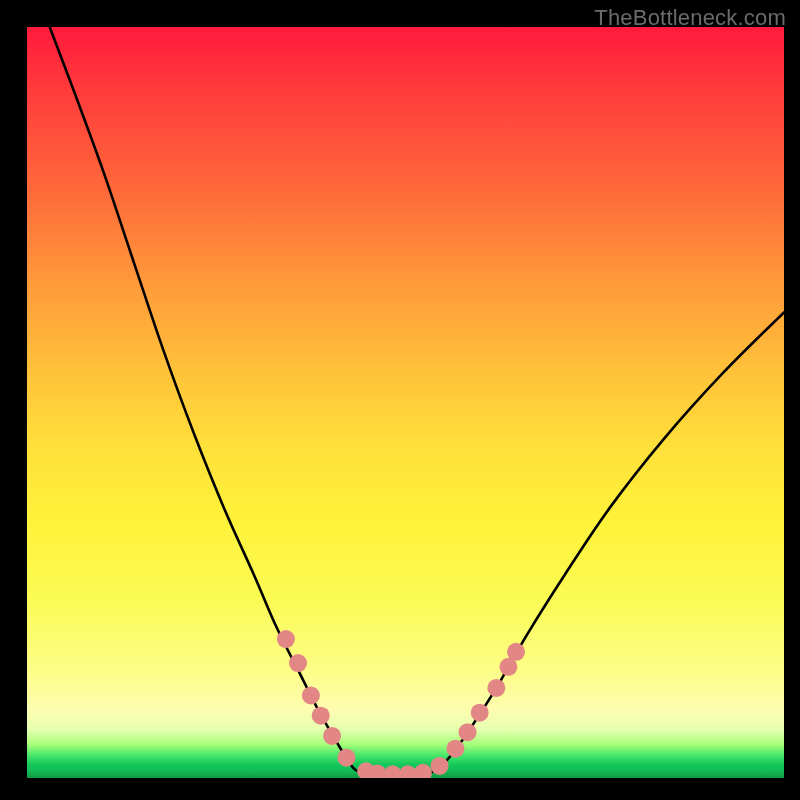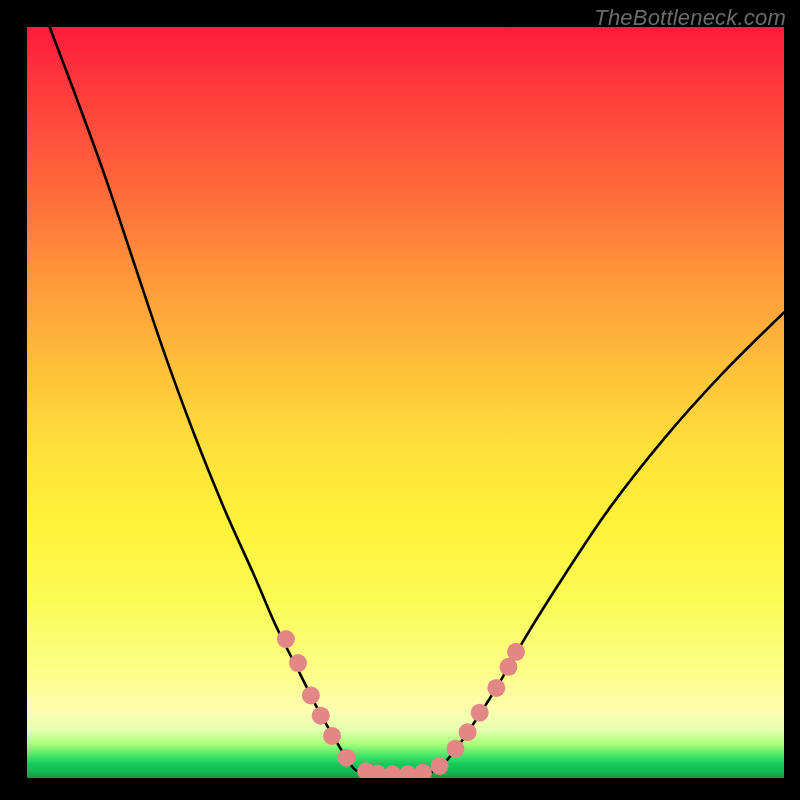--- a/index.html
+++ b/index.html
@@ -9,21 +9,20 @@
     height: 800px;
     background: #000;
     overflow: hidden;
     font-family: Arial, Helvetica, sans-serif;
   }
   .frame {
     position: relative;
     width: 800px;
     height: 731px;
     background: #000;
-    font-style: italic;
   }
   .plot-area {
     position: absolute;
     left: 27px;
     top: 27px;
     width: 757px;
     height: 751px;
     
     background: linear-gradient(
       to bottom,

